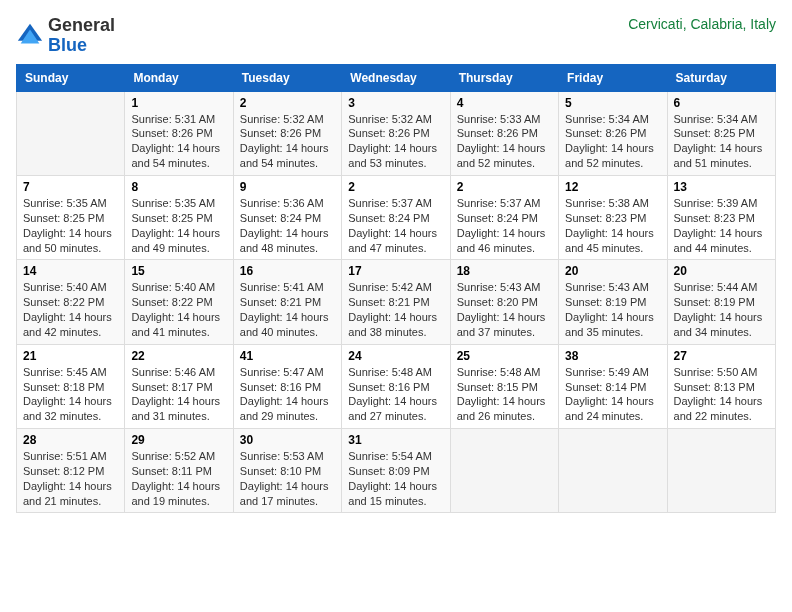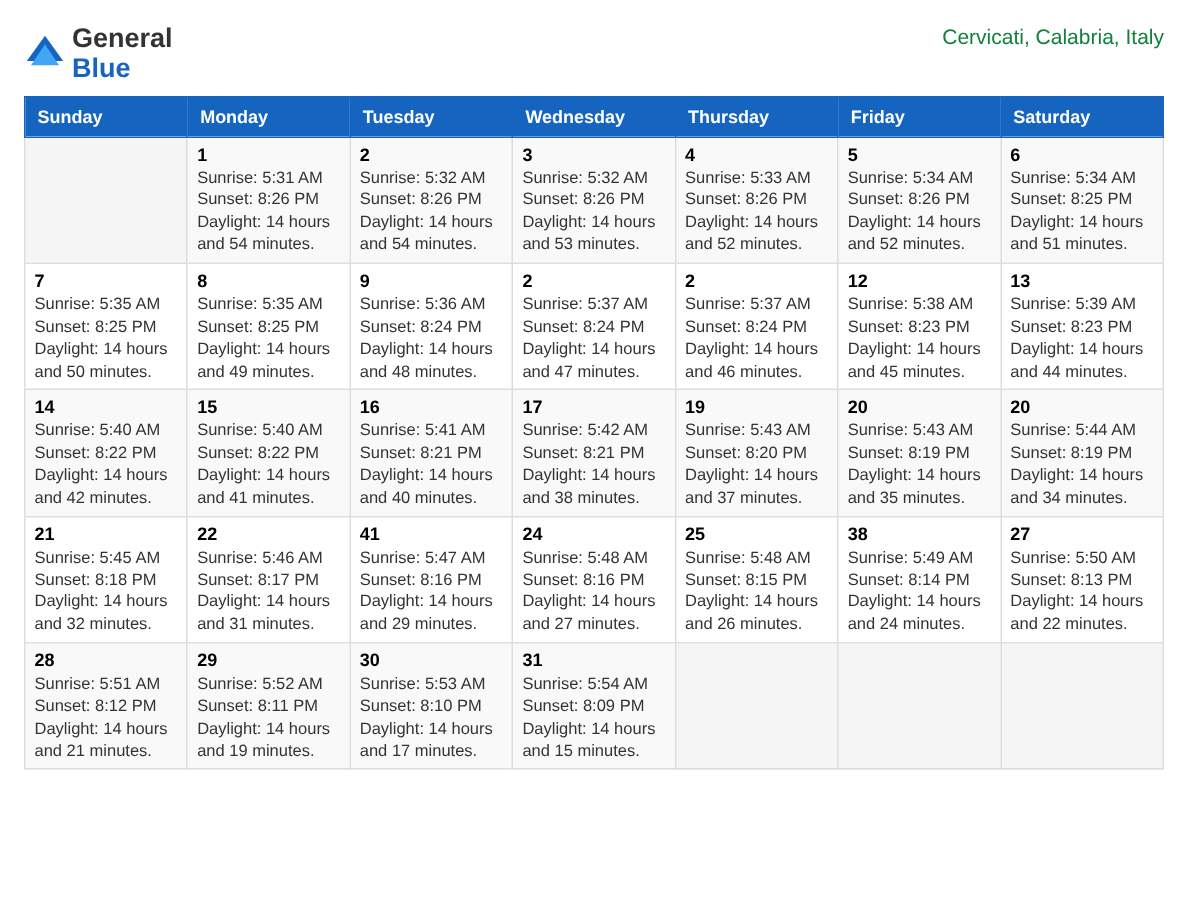--- a/index.html
+++ b/index.html
@@ -155,21 +155,21 @@
       </tr>
       <tr>
         <td><span class="day-number">14</span>
           <span class="cell-info">Sunrise: 5:40 AM<br>Sunset: 8:22 PM<br>Daylight: 14 hours and 42 minutes.</span></td>
         <td><span class="day-number">15</span>
           <span class="cell-info">Sunrise: 5:40 AM<br>Sunset: 8:22 PM<br>Daylight: 14 hours and 41 minutes.</span></td>
         <td><span class="day-number">16</span>
           <span class="cell-info">Sunrise: 5:41 AM<br>Sunset: 8:21 PM<br>Daylight: 14 hours and 40 minutes.</span></td>
         <td><span class="day-number">17</span>
           <span class="cell-info">Sunrise: 5:42 AM<br>Sunset: 8:21 PM<br>Daylight: 14 hours and 38 minutes.</span></td>
-        <td><span class="day-number">19</span>
+        <td><span class="day-number">18</span>
           <span class="cell-info">Sunrise: 5:43 AM<br>Sunset: 8:20 PM<br>Daylight: 14 hours and 37 minutes.</span></td>
         <td><span class="day-number">20</span>
           <span class="cell-info">Sunrise: 5:43 AM<br>Sunset: 8:19 PM<br>Daylight: 14 hours and 35 minutes.</span></td>
         <td><span class="day-number">20</span>
           <span class="cell-info">Sunrise: 5:44 AM<br>Sunset: 8:19 PM<br>Daylight: 14 hours and 34 minutes.</span></td>
       </tr>
       <tr>
         <td><span class="day-number">21</span>
           <span class="cell-info">Sunrise: 5:45 AM<br>Sunset: 8:18 PM<br>Daylight: 14 hours and 32 minutes.</span></td>
         <td><span class="day-number">22</span>

